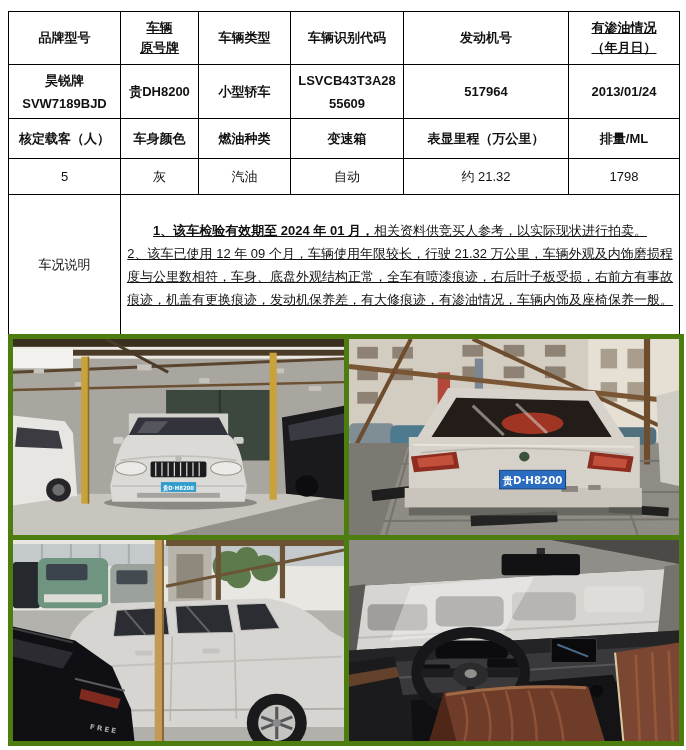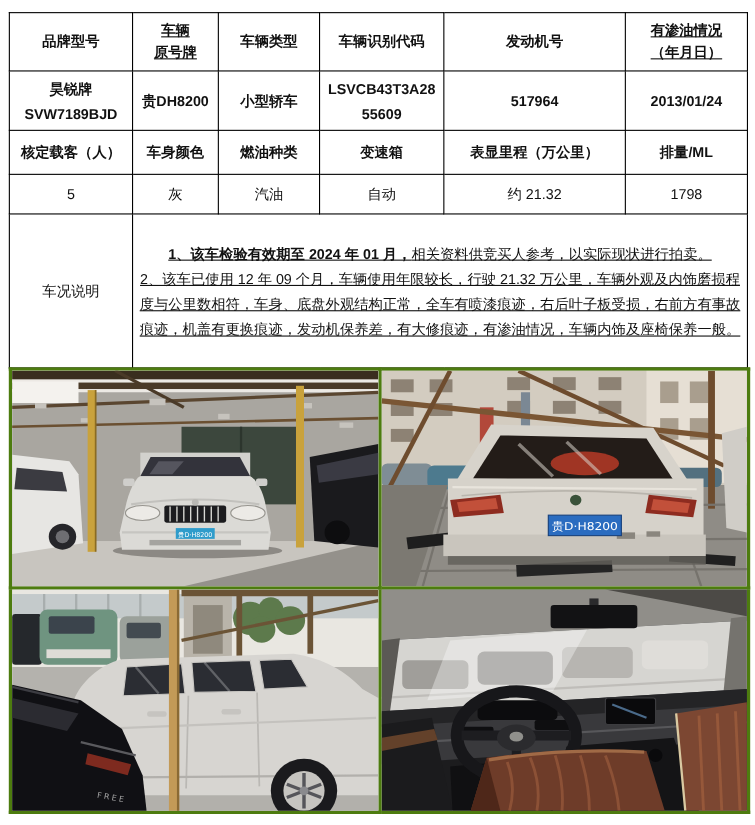--- a/index.html
+++ b/index.html
@@ -25,21 +25,21 @@
 
   .cond-body {
     text-align:left; vertical-align:top;
     padding:7px 8px 4px 12px;
     font-size:13.5px; line-height:23px;
   }
   .cond-body p { margin:0;text-decoration:underline; }
 
   
   table.photos { border-collapse:collapse; table-layout:fixed; width:671px; margin-top:-1px; }
-  .photos td { border:3px solid #4d7c0f; padding:0; vertical-align:top; }
+  .photos td { border:5px solid #4d7c0f; padding:0; vertical-align:top;font-weight:bold; }
   .pad-l { padding:4px 10px 5px 6px; }
   .pad-r { padding:4px 3px 5px 13px; }
   svg.photo { display:block; width:100%; }
   tr.ph-top svg.photo { height:196px; }
   tr.ph-bot svg.photo { height:201px; }
   svg text { font-family:"DejaVu Sans", sans-serif; }
 </style>
 </head>
 <body>
 

